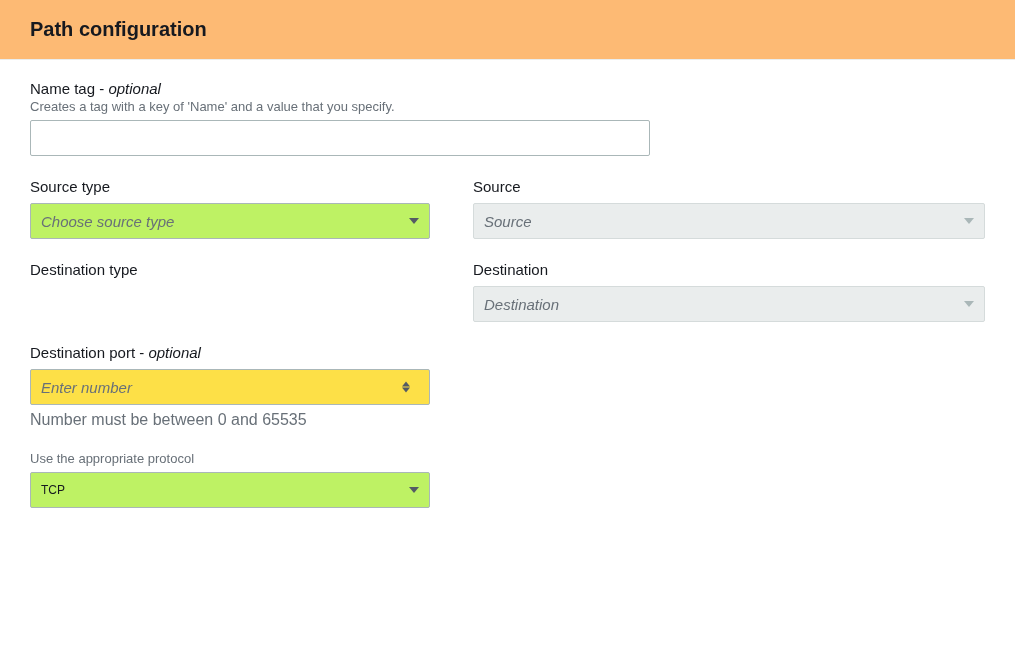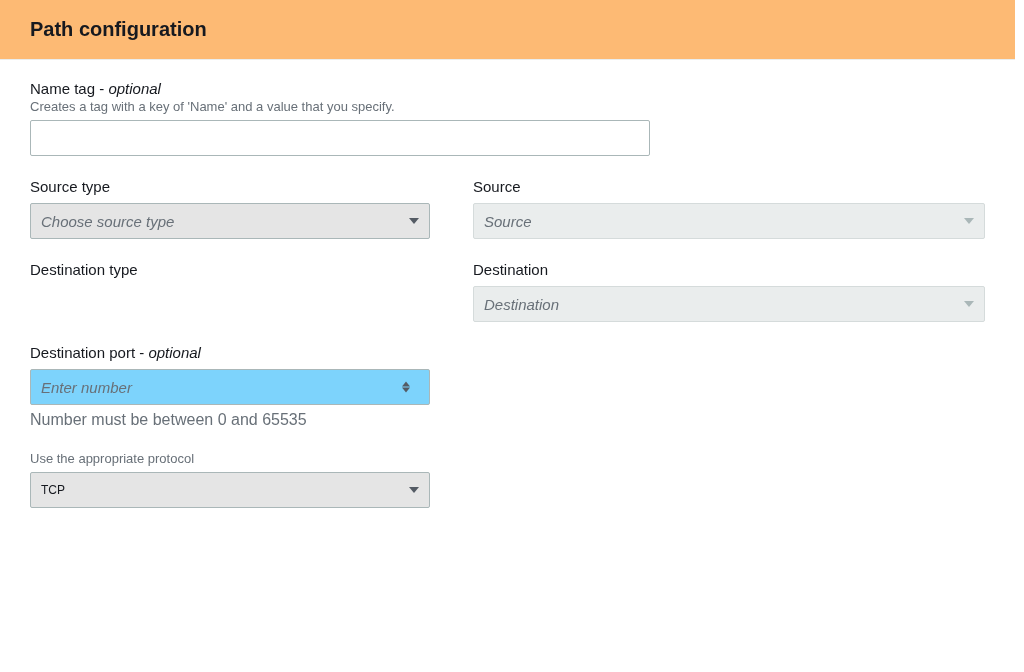--- a/index.html
+++ b/index.html
@@ -72,21 +72,21 @@
     }
     .select-box {
       position: relative;
       display: flex;
       align-items: center;
       justify-content: space-between;
       height: 36px;
       border: 1px solid #aab7b8;
       border-radius: 2px;
       padding: 0 10px;
-      background: #e5e5e5;
+      background: #bef264;
       cursor: pointer;
     }
     .select-box.disabled {
       background: #eaeded;
       border-color: #d5dbdb;
       cursor: default;
     }
     .select-placeholder {
       color: #687078;
       font-style: italic;
@@ -112,21 +112,21 @@
     }
     .number-input {
       width: 100%;
       height: 36px;
       border: 1px solid #aab7b8;
       border-radius: 2px;
       padding: 6px 34px 6px 10px;
       font-size: 15px;
       font-style: italic;
       color: #687078;
-      background: #7dd3fc;
+      background: #fde047;
     }
     .number-input::placeholder {
       color: #687078;
       font-style: italic;
     }
     .stepper {
       position: absolute;
       right: 20px;
       top: 50%;
       transform: translateY(-50%);

